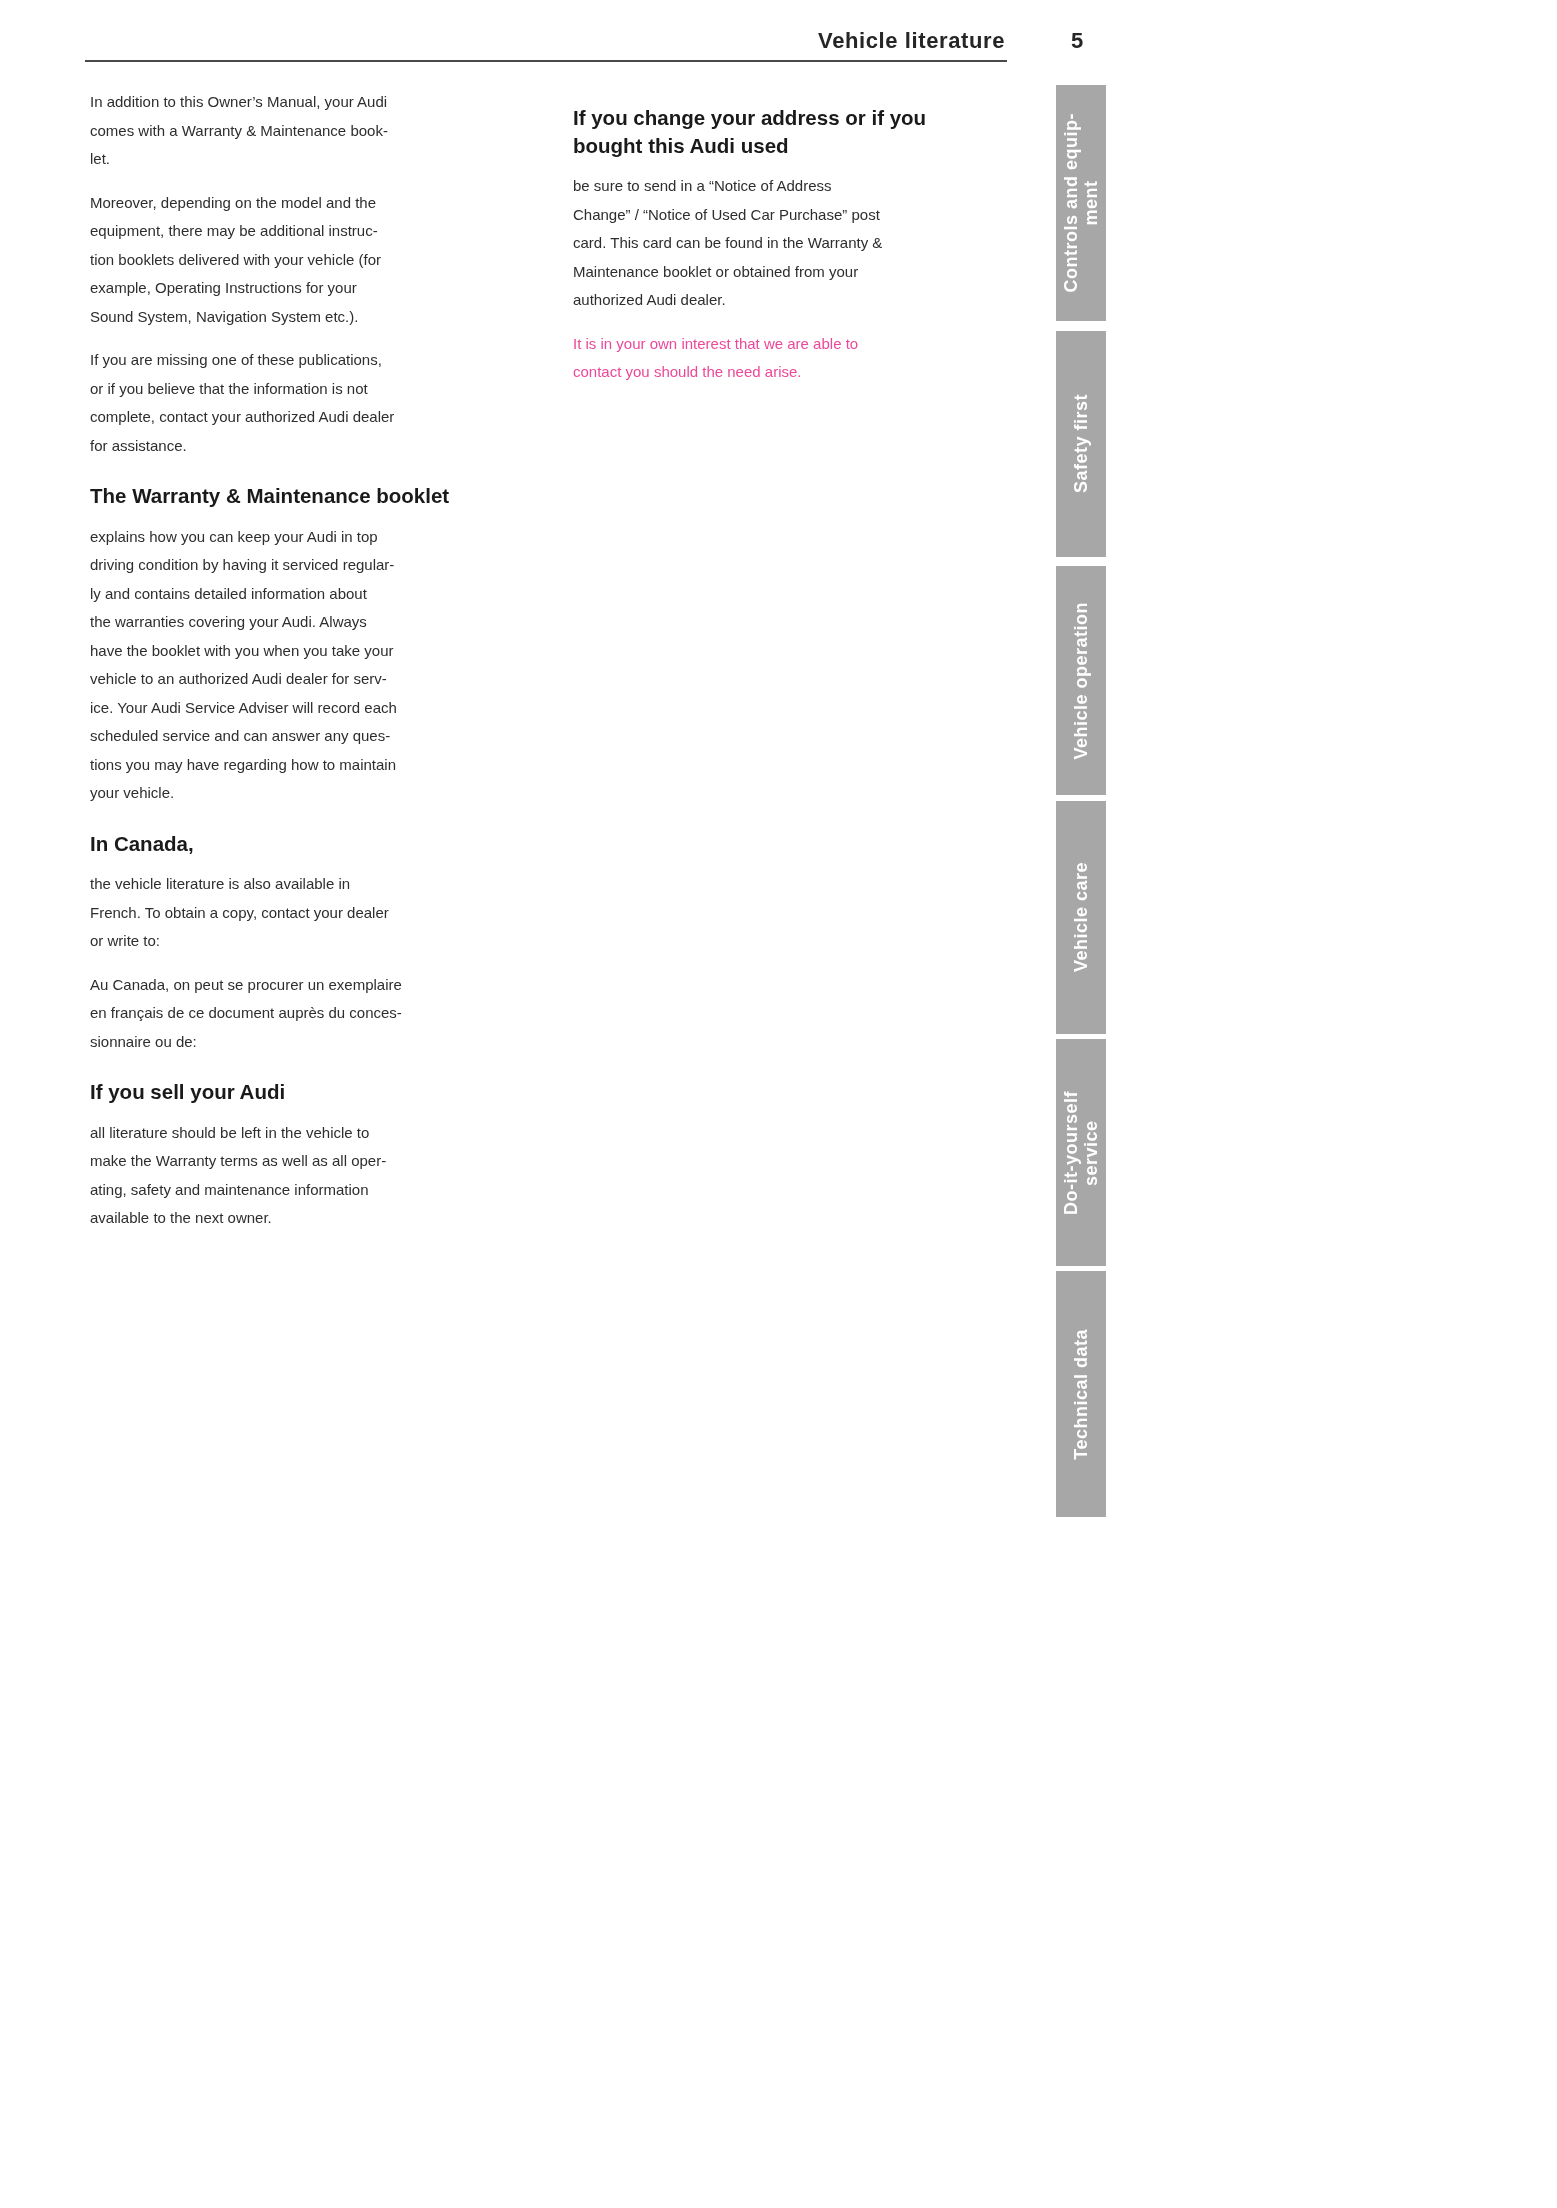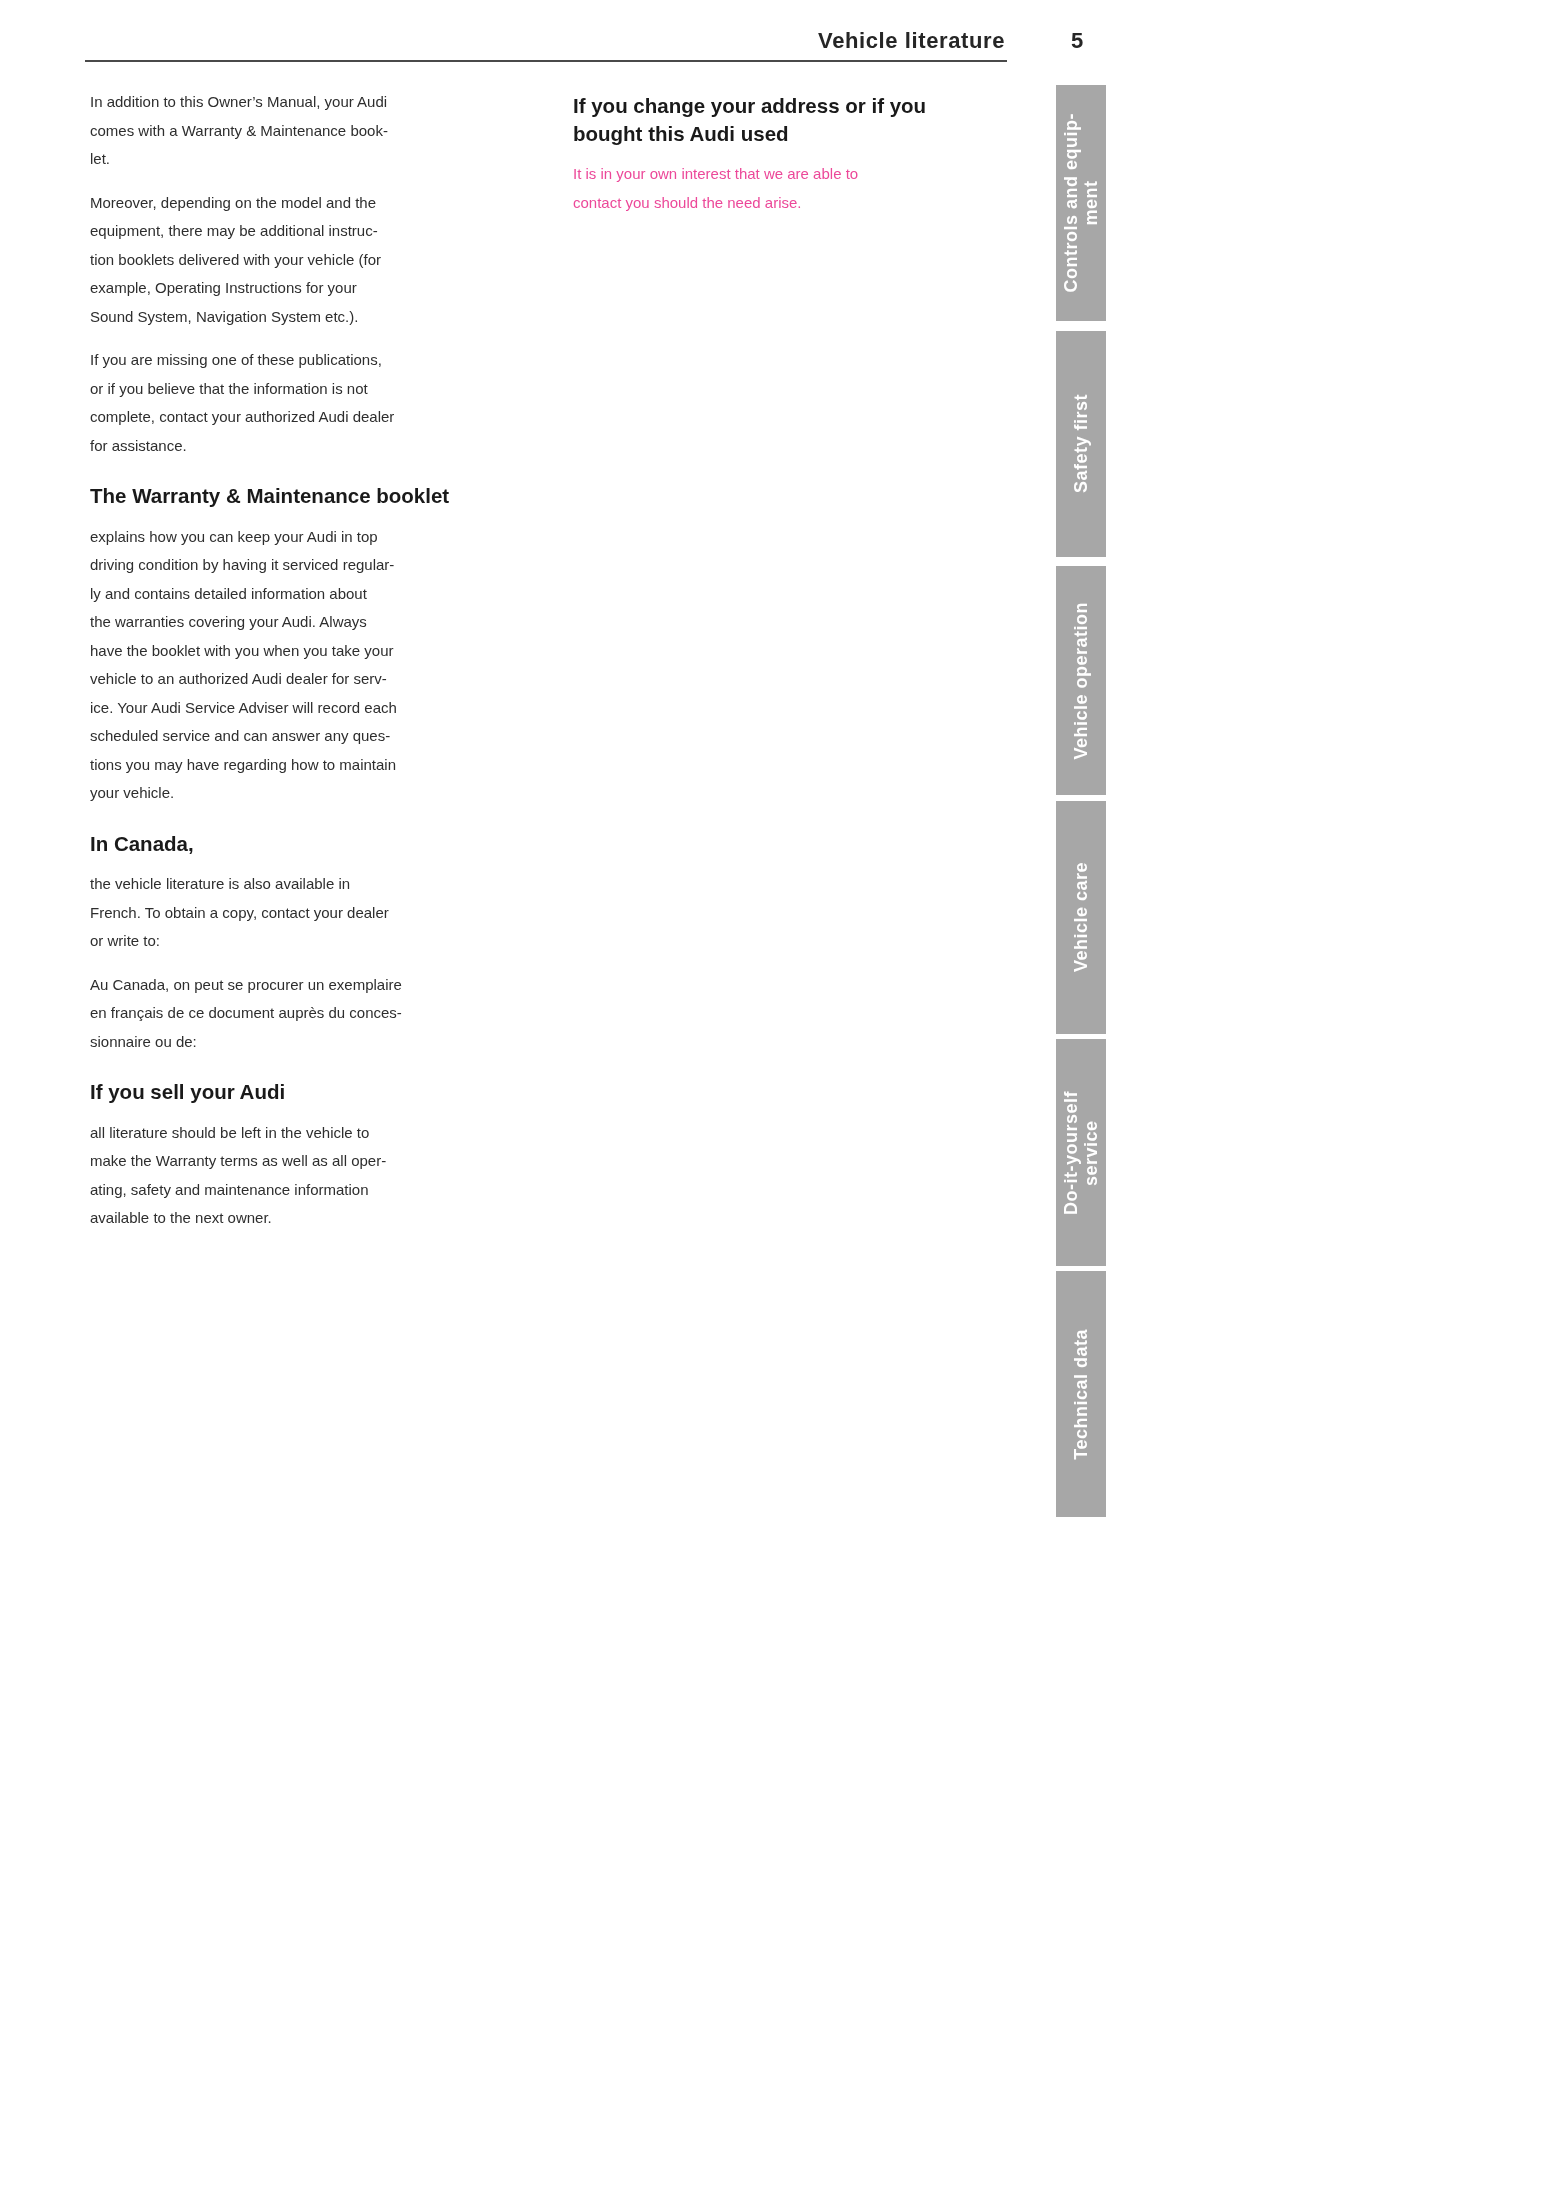--- a/index.html
+++ b/index.html
@@ -69,21 +69,21 @@
   }
   .subhead {
     white-space: pre-line;
     font-size: 20.5px;
     line-height: 27.5px;
     font-weight: bold;
     color: #1a1a1a;
     margin: 22px 0 13px 0;
   }
   .subhead.first {
-    margin-top: 4px;
+    margin-top: 16px;
   }
   .address {
     white-space: pre-line;
     font-size: 19.5px;
     line-height: 28.5px;
     margin: 0 0 15px 0;
   }
 
   
   .tab {
@@ -159,20 +159,25 @@
     <div class="subhead">If you sell your Audi</div>
     <p class="para">all literature should be left in the vehicle to
 make the Warranty terms as well as all oper-
 ating, safety and maintenance information
 available to the next owner.</p>
   </div>
 
   <div class="col col-right">
     <div class="subhead first">If you change your address or if you
 bought this Audi used</div>
+    <p class="para">be sure to send in a “Notice of Address
+Change” / “Notice of Used Car Purchase” post
+card. This card can be found in the Warranty &amp;
+Maintenance booklet or obtained from your
+authorized Audi dealer.</p>
     <p class="para bold">It is in your own interest that we are able to
 contact you should the need arise.</p>
   </div>
 
   <div class="tab tab1">
     <span>Controls and equip-
 ment</span>
   </div>
   <div class="tab tab2">
     <span>Safety first</span>

